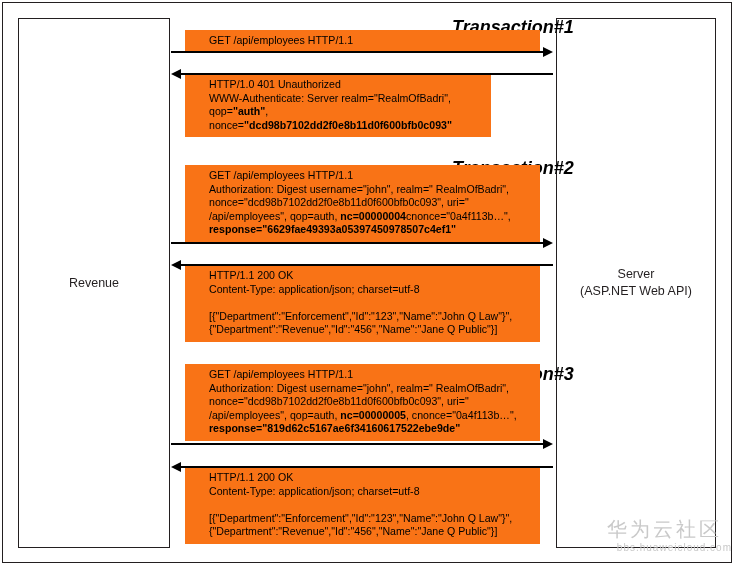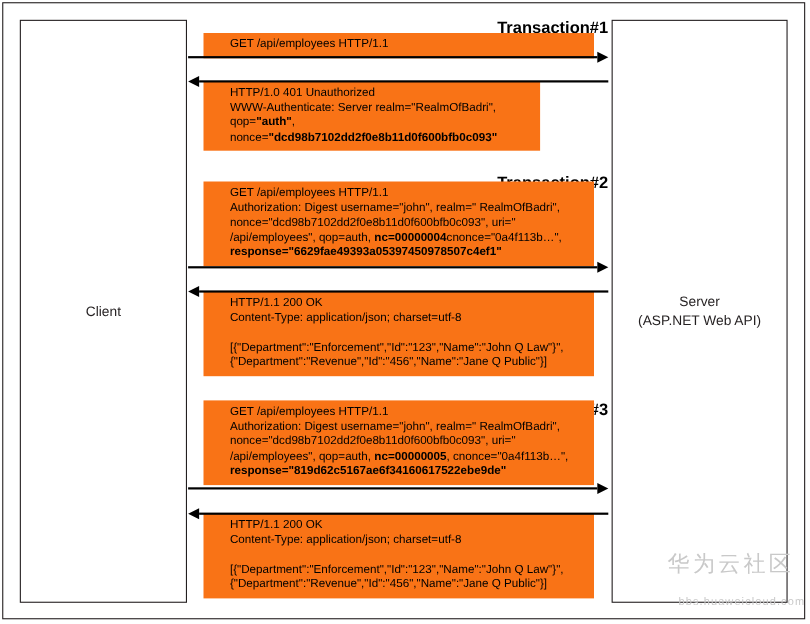--- a/index.html
+++ b/index.html
@@ -83,56 +83,57 @@
     border-bottom: 5px solid transparent;
   }
   .arrow-head.right {
     border-left: 10px solid #000000;
   }
   .arrow-head.left {
     border-right: 10px solid #000000;
   }
   .txn-label {
     position: absolute;
-    font-size: 15px;
+    font-size: 18px;
     font-weight: bold;
     color: #000000;
+    font-style: italic;
   }
   .line-strong {
     font-weight: bold;
   }
   .watermark {
     position: absolute;
     right: 4px;
     bottom: 14px;
     text-align: center;
     color: #c9c9c9;
     user-select: none;
   }
   .watermark .wm-main {
     font-size: 20px;
     letter-spacing: 3px;
     line-height: 1.1;
   }
   .watermark .wm-sub {
     font-size: 10px;
     letter-spacing: 1px;
-    margin-top: 18px;
+    margin-top: 2px;
     padding-left: 20px;
   }
 </style>
 </head>
 <body>
 
 <div id="canvas">
 
   <div class="outer-border"></div>
 
   <div class="actor-box" id="client-box">
-    <div>Client</div>
+    <div>Revenue</div>
   </div>
 
   <div class="actor-box" id="server-box">
     <div>Server</div>
     <div>(ASP.NET Web API)</div>
   </div>
 
   <div class="txn-label" style="left:452px; top:17px;">Transaction#1</div>
   <div class="txn-label" style="left:452px; top:158px;">Transaction#2</div>
   <div class="txn-label" style="left:452px; top:364px;">Transaction#3</div>

